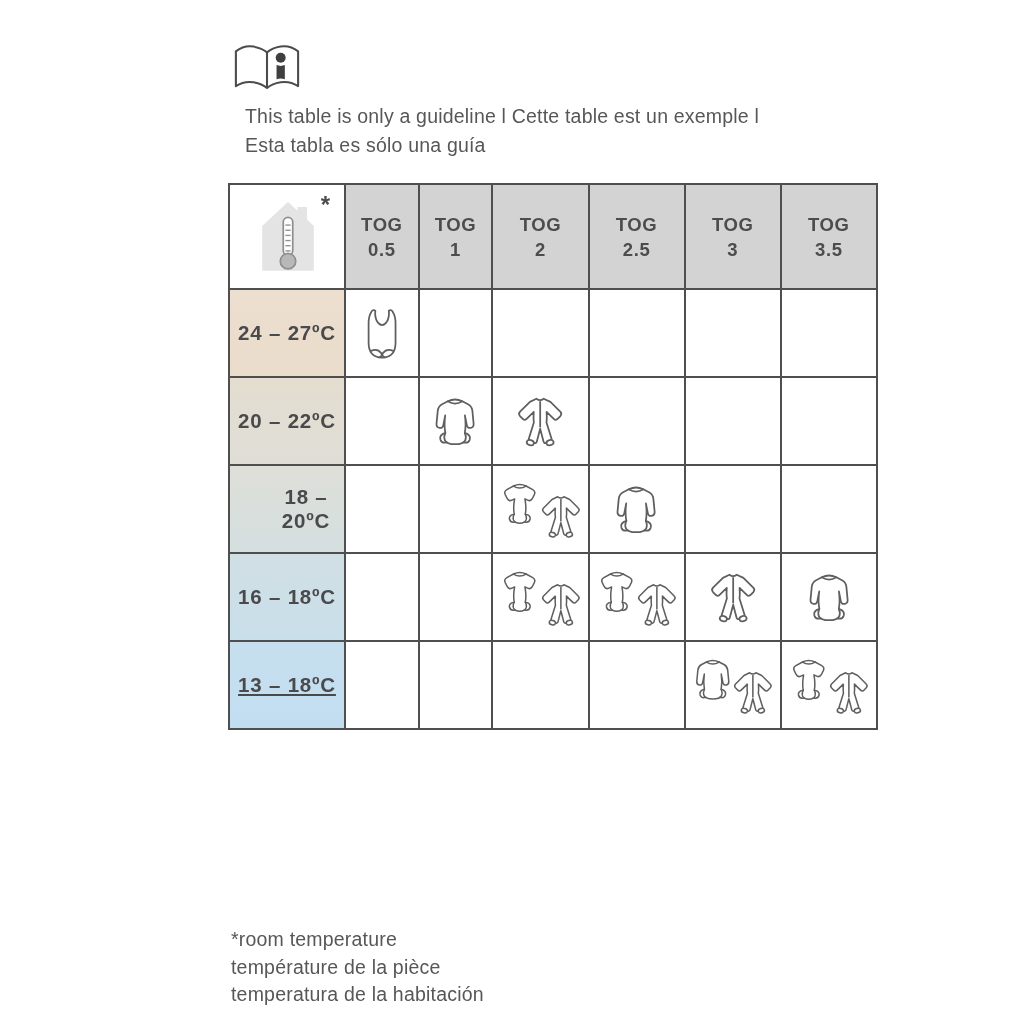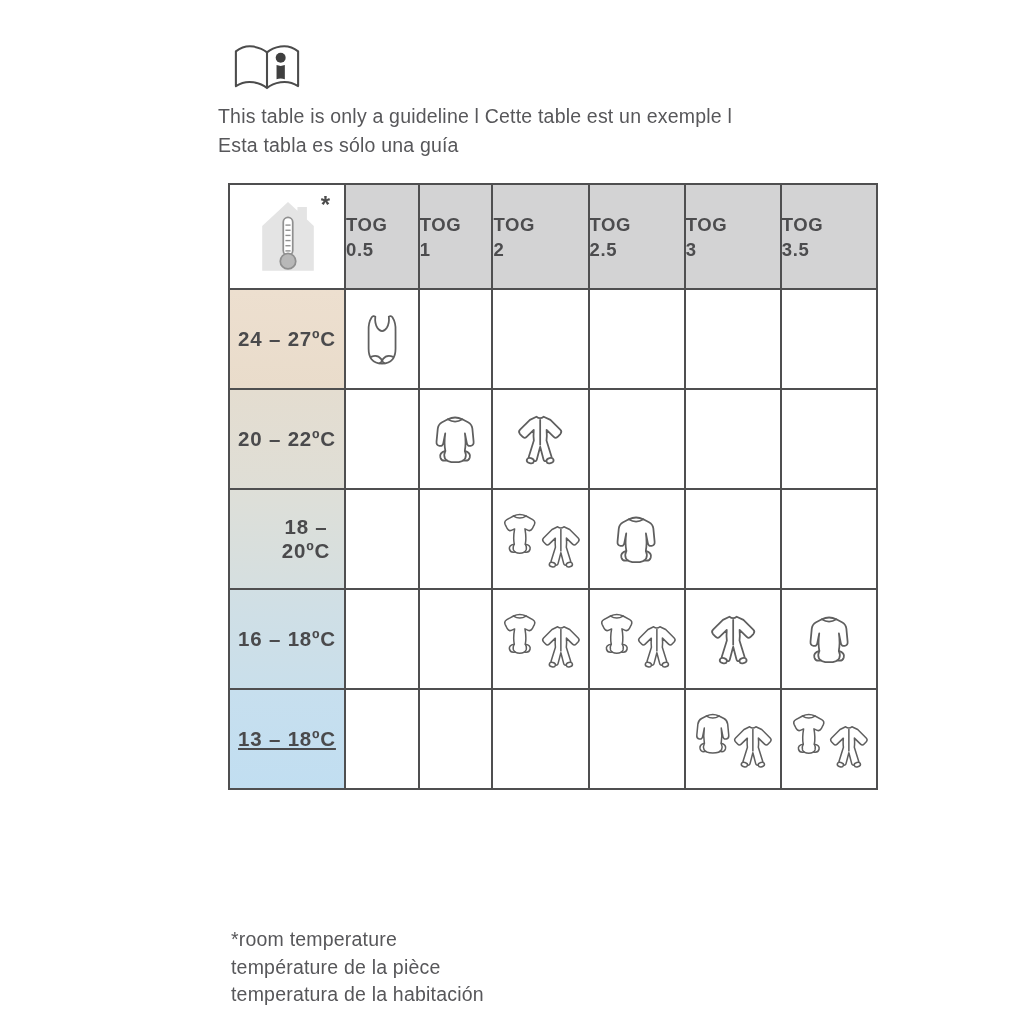--- a/index.html
+++ b/index.html
@@ -7,33 +7,33 @@
     width:1020px;height:1020px;background:#ffffff;position:relative;
     font-family:"Liberation Sans", sans-serif;color:#4e4e50;
     -webkit-font-smoothing:antialiased;
   }
   .abs{position:absolute;}
 
   
   #book-icon{left:231px;top:41px;width:72px;height:56px;}
 
   
-  #guideline-note{left:218px;top:102px;font-size:19.5px;line-height:28.5px;
+  #guideline-note{left:245px;top:102px;font-size:19.5px;line-height:28.5px;
     letter-spacing:.2px;color:#57575a;}
 
   
   #tog-table-wrap{left:228px;top:183px;}
   table{border-collapse:collapse;table-layout:fixed;}
   th,td{border:2px solid #4f4f50;padding:0;box-sizing:border-box;}
   thead th{height:105px;}
-  tbody th,tbody td{height:100px;}
+  tbody th,tbody td{height:88px;}
   th.house-cell{background:#ffffff;position:relative;}
   th.tog-cell{
     background:#d3d3d4;font-size:18.5px;font-weight:600;letter-spacing:.6px;
-    line-height:25px;color:#4c4c4e;text-align:left;vertical-align:middle;
+    line-height:25px;color:#4c4c4e;text-align:center;vertical-align:middle;
   }
   th.temp-cell{
     font-size:20.5px;font-weight:600;letter-spacing:.8px;color:#4a4a4c;
     text-align:center;vertical-align:middle;
   }
   td.clothing-cell{background:#ffffff;text-align:center;vertical-align:middle;}
   .cell-icons{display:flex;align-items:center;justify-content:center;}
   .cell-icons svg{height:58px;width:auto;flex:0 0 auto;}
   .cell-icons.combo svg{height:50px;}
   .cell-icons.combo svg:first-child{margin-top:-12px;}

